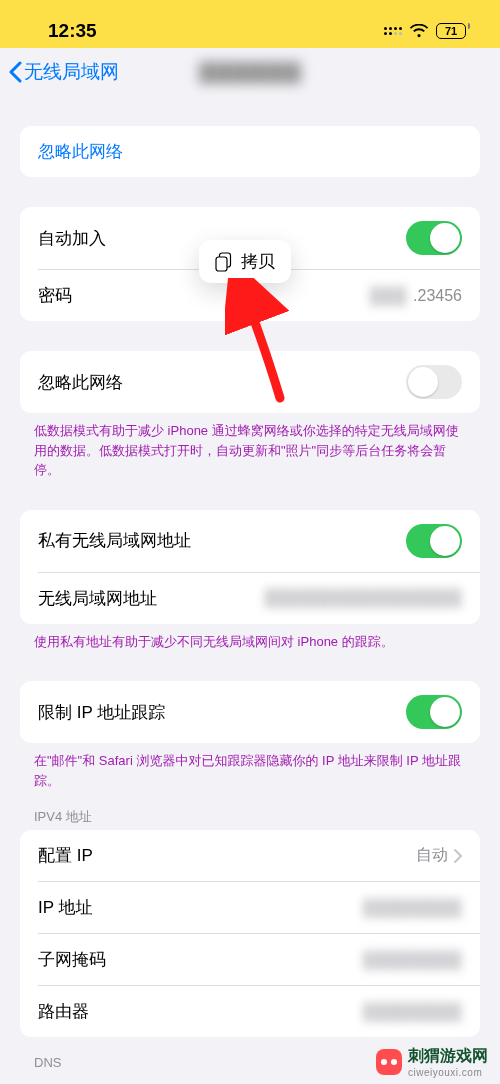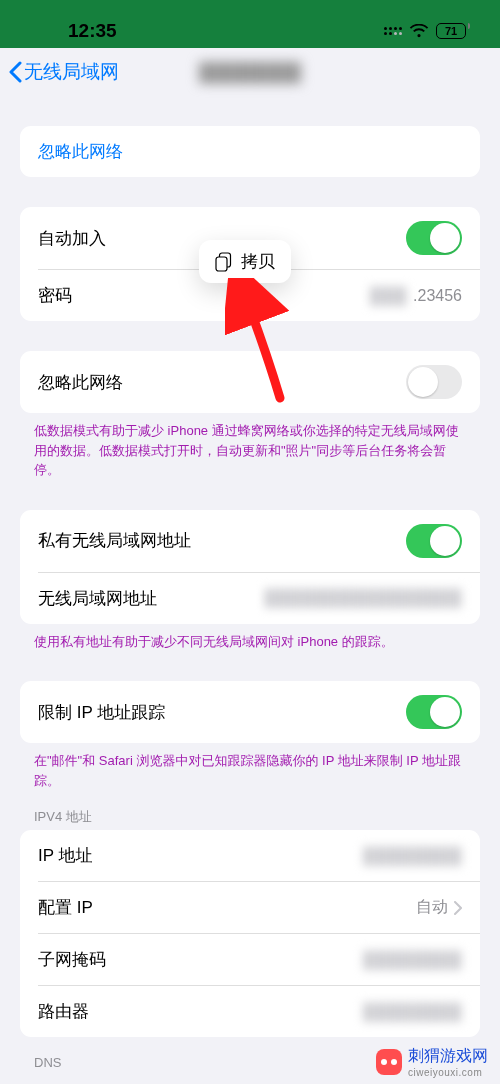--- a/index.html
+++ b/index.html
@@ -16,22 +16,22 @@
       color: #000;
       position: relative;
       overflow: hidden;
     }
     
     .status-bar {
       height: 48px;
       display: flex;
       align-items: center;
       justify-content: space-between;
-      padding: 14px 30px 0 68px;
-      background: #15803d;
+      padding: 14px 30px 0 48px;
+      background: #fde047;
     }
     .sb-time {
       font-size: 19px;
       font-weight: 600;
       letter-spacing: 0px;
     }
     .sb-right {
       display: flex;
       align-items: center;
       gap: 7px;
@@ -201,21 +201,21 @@
     
     .watermark {
       position: absolute;
       right: 12px;
       bottom: 6px;
       display: flex;
       align-items: center;
       gap: 6px;
       font-size: 12px;
     }
-    .wm-text1 { color: #1d4ed8; font-weight: 400; font-size: 16px;}
+    .wm-text1 { color: #14532d; font-weight: 700; font-size: 16px;}
     .wm-text2 { color: #888; font-size: 10px; letter-spacing: .5px;}
     .wm-logo {
       width: 26px; height: 26px;
       background: #ff4d4f;
       border-radius: 8px;
       position: relative;
     }
     .wm-logo::before, .wm-logo::after {
       content:"";
       position:absolute;
@@ -323,33 +323,33 @@
     <div class="toggle on">
         <div class="knob"></div>
       </div>
   </div>
 </div>
 <div class="footer">在"邮件"和 Safari 浏览器中对已知跟踪器隐藏你的 IP 地址来限制 IP 地址跟踪。</div>
 
 <div class="header-cap">IPV4 地址</div>
 <div class="list" style="margin-top:4px">
   <div class="row">
-    <span class="row-label">IP 地址</span>
-    <span class="row-value">
-        <span class="mask">████████</span>
-      </span>
-  </div>
-  <div class="row">
     <span class="row-label">配置 IP</span>
     <span class="row-value">
       <span>自动</span>
       <svg class="chevron" width="8" height="14" viewBox="0 0 8 14">
           <path d="M1 1l6 6-6 6" stroke="#c7c7cc" stroke-width="2" fill="none" stroke-linecap="round"></path>
         </svg>
     </span>
+  </div>
+  <div class="row">
+    <span class="row-label">IP 地址</span>
+    <span class="row-value">
+        <span class="mask">████████</span>
+      </span>
   </div>
   <div class="row">
     <span class="row-label">子网掩码</span>
     <span class="row-value">
         <span class="mask">████████</span>
       </span>
   </div>
   <div class="row">
     <span class="row-label">路由器</span>
     <span class="row-value">

